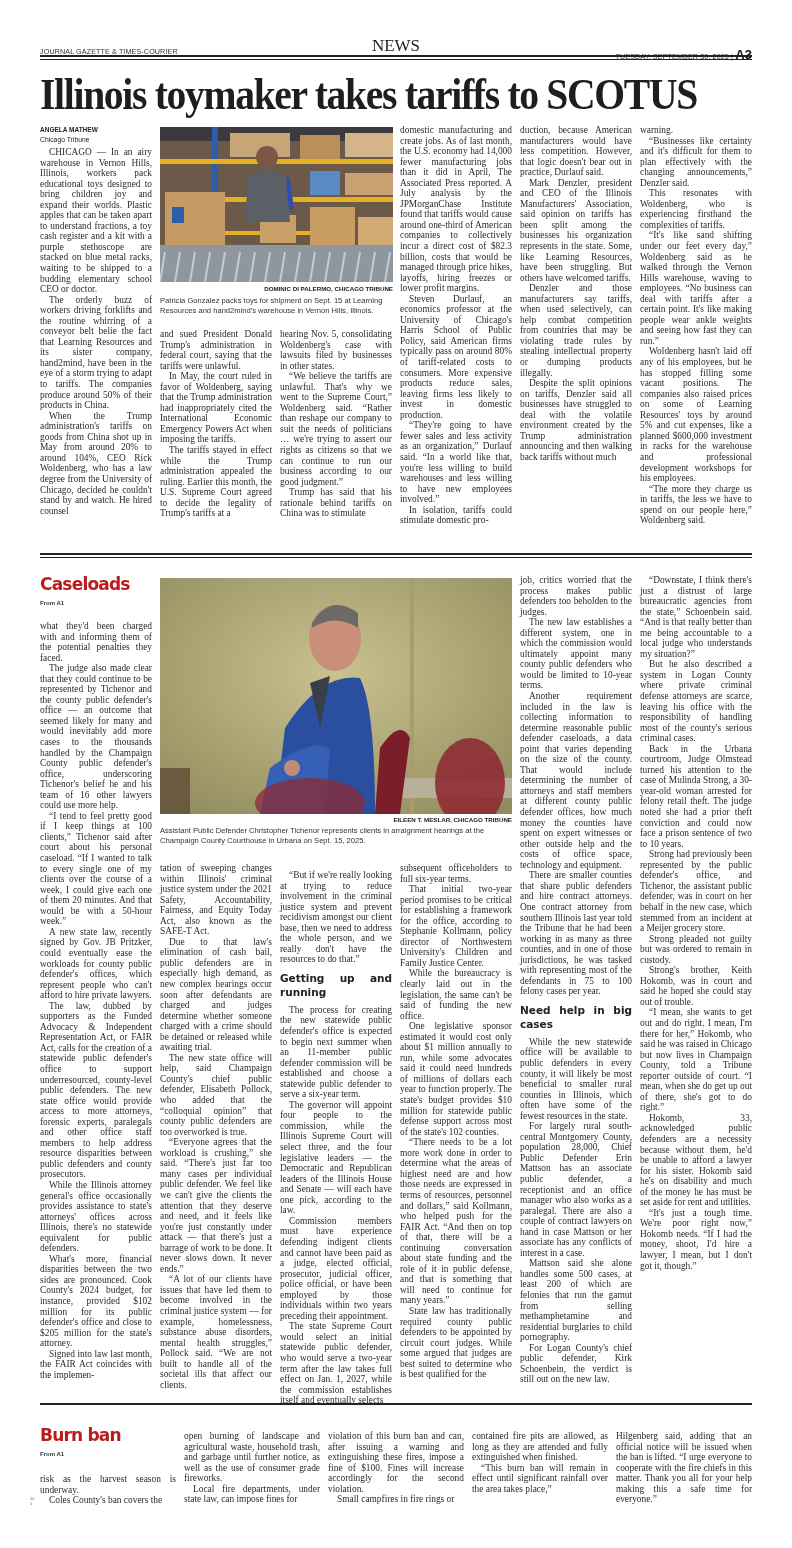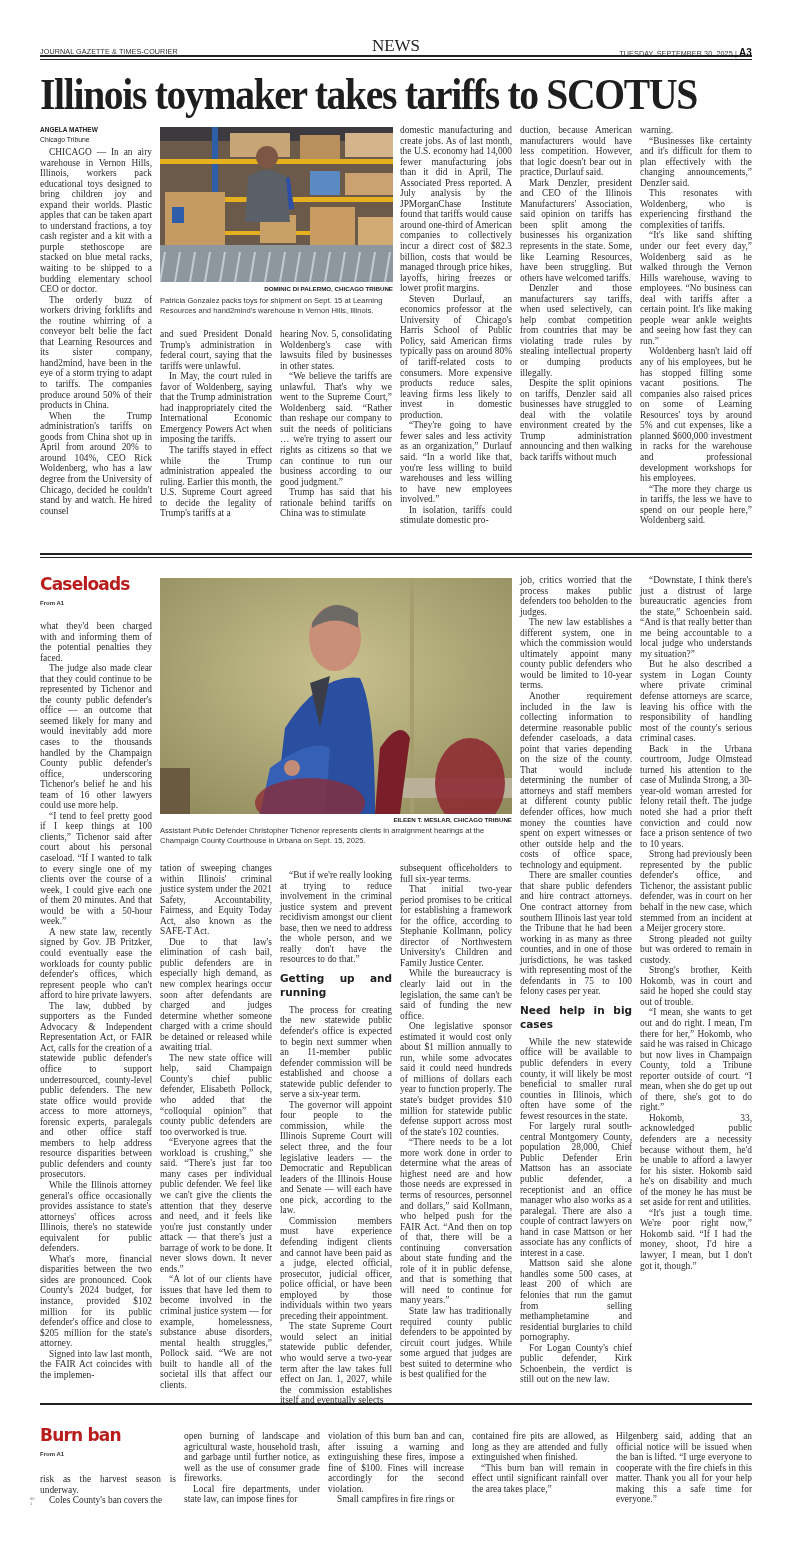--- a/index.html
+++ b/index.html
@@ -1,21 +1,21 @@
 <!DOCTYPE html>
 <html><head>
 <meta charset="utf-8">
 <style>
   html, body { margin: 0; padding: 0; background: #ffffff; }
   body { width: 792px; height: 1548px; position: relative; overflow: hidden; color: #2a2a2a; }
   .abs { position: absolute; }
   .folio-left, .folio-right { font-family: "Liberation Sans Narrow", "Liberation Sans", sans-serif; font-size: 7.2px; letter-spacing: 0.1px; color: #333; top: 47px; text-transform: uppercase; }
   .folio-left { left: 40px; }
   .folio-right { right: 40px; }
-  .folio-right b { font-size: 10px; color: #111; }
+  .folio-right b { font-size: 13px; color: #111; }
   .section-name { left: 0; width: 792px; text-align: center; top: 36px; font-family: "Liberation Serif", serif; font-size: 17px; color: #222; }
   .rule-double { left: 40px; width: 712px; border-top: 2.5px solid #222; height: 2px; border-bottom: 1px solid #222; }
   .headline { left: 40px; top: 68px; font-family: "Liberation Serif", serif; font-weight: bold; font-size: 45px; letter-spacing: -1.5px; color: #1e1e1e; transform: scaleX(0.88); transform-origin: left top; white-space: nowrap; }
   .byline { font-family: "Liberation Sans", sans-serif; font-size: 6.5px; font-weight: bold; color: #222; line-height: 10px; }
   .byline .org { font-weight: normal; font-size: 6.8px; }
   .col { font-family: "Liberation Serif", serif; font-size: 9.4px; line-height: 10.55px; text-align: justify; color: #2b2b2b; hyphens: auto; }
   .col p { margin: 0; text-indent: 9px; }
   .col p.noindent { text-indent: 0; }
   .photo { overflow: hidden; }
   .credit { font-family: "Liberation Sans", sans-serif; font-size: 6.2px; font-weight: bold; text-align: right; color: #222; }
@@ -36,21 +36,21 @@
 <div class="abs headline">Illinois toymaker takes tariffs to SCOTUS</div>
 
 <div class="abs byline" style="left:40px; top:125px; width:112px;">
   <div>ANGELA MATHEW</div>
   <div class="org">Chicago Tribune</div>
 </div>
 
 <div class="abs col" style="left:40px; top:147px; width:112px;">
   <p>CHICAGO — In an airy warehouse in Vernon Hills, Illinois, workers pack educational toys designed to bring children joy and expand their worlds. Plastic apples that can be taken apart to understand fractions, a toy cash register and a kit with a purple stethoscope are stacked on blue metal racks, waiting to be shipped to a budding elementary school CEO or doctor.</p>
   <p>The orderly buzz of workers driving forklifts and the routine whirring of a conveyor belt belie the fact that Learning Resources and its sister company, hand2mind, have been in the eye of a storm trying to adapt to tariffs. The companies produce around 50% of their products in China.</p>
-  <p>When the Trump administration's tariffs on goods from China shot up in April from around 20% to around 104%, CEO Rick Woldenberg, who has a law degree from the University of Chicago, decided he couldn't stand by and watch. He hired counsel</p>
+  <p>When the Trump administration's tariffs on goods from China shot up in May from around 20% to around 104%, CEO Rick Woldenberg, who has a law degree from the University of Chicago, decided he couldn't stand by and watch. He hired counsel</p>
 </div>
 
 <div class="abs photo" style="left:160px; top:127px; width:233px; height:155px;">
   <svg width="233" height="155" viewBox="0 0 233 155">
     <rect width="233" height="155" fill="#6b5a4a"></rect>
     <rect y="0" width="233" height="14" fill="#3c3a3e"></rect>
     <rect x="52" y="0" width="6" height="120" fill="#2d5ea8"></rect>
     <rect x="0" y="32" width="233" height="5" fill="#e7b01f"></rect>
     <rect x="65" y="70" width="168" height="5" fill="#e7b01f"></rect>
     <rect x="60" y="104" width="100" height="4" fill="#e7b01f"></rect>
@@ -200,21 +200,21 @@
 </div>
 <div class="abs col" style="left:640px; top:575px; width:112px;">
   <p>“Downstate, I think there's just a distrust of large bureaucratic agencies from the state,” Schoenbein said. “And is that really better than me being accountable to a local judge who understands my situation?”</p>
   <p>But he also described a system in Logan County where private criminal defense attorneys are scarce, leaving his office with the responsibility of handling most of the county's serious criminal cases.</p>
   <p>Back in the Urbana courtroom, Judge Olmstead turned his attention to the case of Mulinda Strong, a 30-year-old woman arrested for felony retail theft. The judge noted she had a prior theft conviction and could now face a prison sentence of two to 10 years.</p>
   <p>Strong had previously been represented by the public defender's office, and Tichenor, the assistant public defender, was in court on her behalf in the new case, which stemmed from an incident at a Meijer grocery store.</p>
   <p>Strong pleaded not guilty but was ordered to remain in custody.</p>
   <p>Strong's brother, Keith Hokomb, was in court and said he hoped she could stay out of trouble.</p>
   <p>“I mean, she wants to get out and do right. I mean, I'm there for her,” Hokomb, who said he was raised in Chicago but now lives in Champaign County, told a Tribune reporter outside of court. “I mean, when she do get up out of there, she's got to do right.”</p>
   <p>Hokomb, 33, acknowledged public defenders are a necessity because without them, he'd be unable to afford a lawyer for his sister. Hokomb said he's on disability and much of the money he has must be set aside for rent and utilities.</p>
-  <p>“It's just a tough time. We're poor right now,” Hokomb said. “If I had the money, shoot, I'd hire a lawyer, I mean, but I don't got it, though.”</p>
+  <p>“It's just a tough time. We're poor right now,” Hokomb needs. “If I had the money, shoot, I'd hire a lawyer, I mean, but I don't got it, though.”</p>
 </div>
 
 <div class="abs rule-thick" style="left:40px; top:1403px; width:712px;"></div>
 
 <div class="abs section-head" style="left:40px; top:1425px;">Burn ban</div>
 <div class="abs from" style="left:40px; top:1451px;">From A1</div>
 <div class="abs" style="left:30px; top:1496px; font-family:'Liberation Sans',sans-serif; font-size:4px; color:#777; white-space:pre; line-height:5px;">00
 1</div>
 
 <div class="abs col" style="left:40px; top:1474px; width:136px;">

